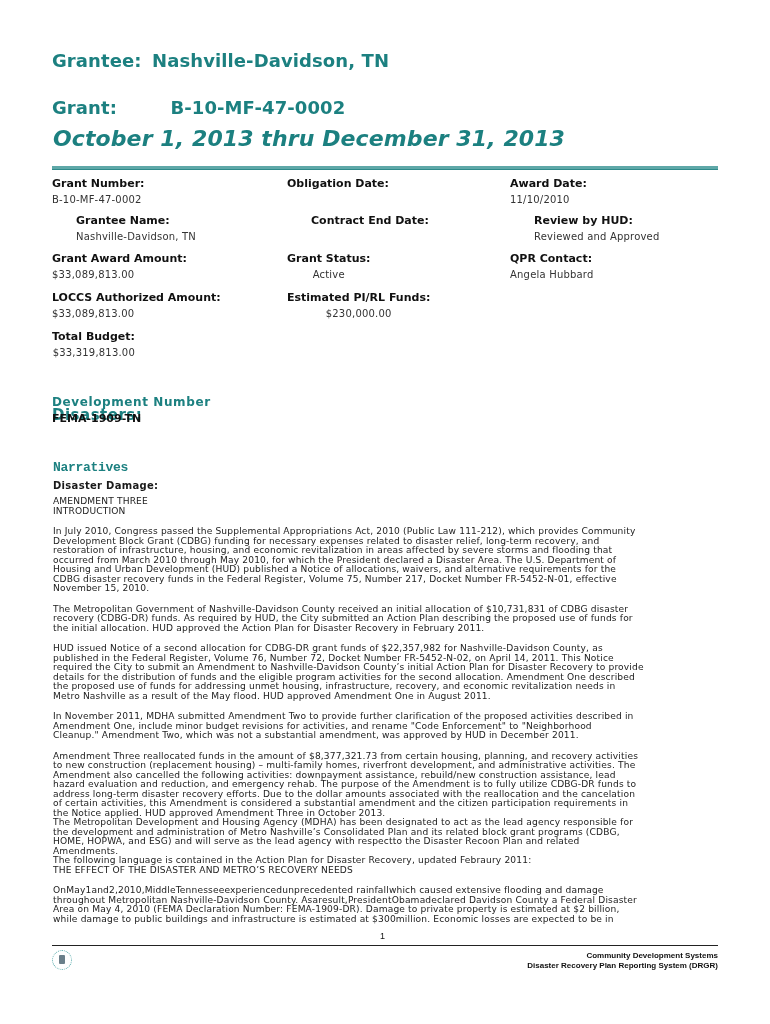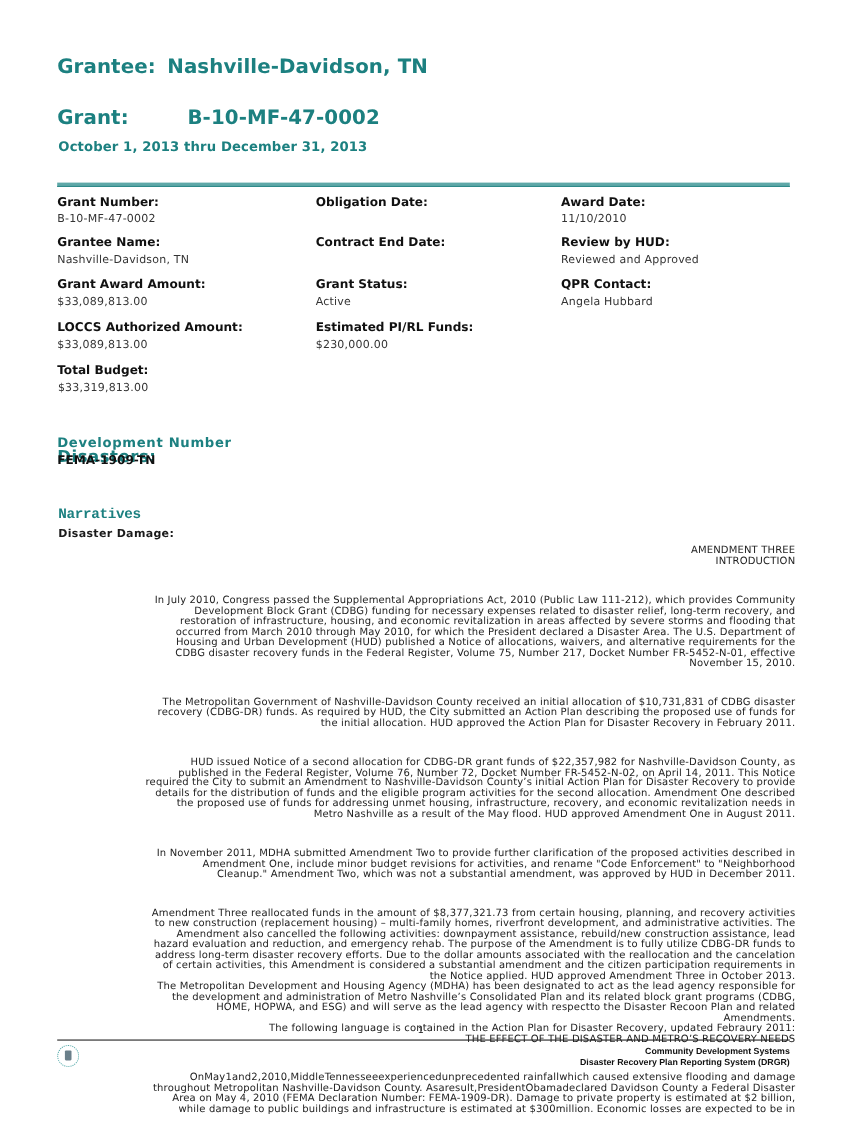--- a/index.html
+++ b/index.html
@@ -3,39 +3,39 @@
 <meta charset="utf-8">
 <style>
   html, body { margin: 0; padding: 0; background: #ffffff; }
   body { width: 770px; height: 1024px; position: relative; overflow: hidden; font-family: "DejaVu Sans", sans-serif; color: #1a1a1a; }
   .teal { color: #1c8080; }
   .hdr { position: absolute; left: 52px; font-weight: bold; font-size: 18px; letter-spacing: 0.1px; }
   .hdr-grantee { top: 50px; }
   .hdr-grant { top: 97px; }
   .hdr-grant .lbl { display: inline-block; width: 112px; }
   .hdr-grantee .lbl { margin-right: 4px; }
-  .hdr-period { top: 126px; font-size: 12px; left: 53px; }
+  .hdr-period { top: 126px; font-size: 22px; left: 53px; font-style: italic; }
   .rule { position: absolute; left: 52px; width: 666px; top: 166px; height: 3px; background: #5fa8a8; border-bottom: 1px solid #2f8a8a; }
 
   .field { position: absolute; }
   .field .flabel { font-weight: bold; font-size: 11px; color: #111; }
   .field .fval { font-size: 10px; color: #333; margin-top: 4px; letter-spacing: 0.2px; }
-  .c1 { left: 52px; } .c2 { left: 287px; } .c3 { left: 510px; }
-  .r1 { top: 177px; } .r2 { top: 214px; } .r3 { top: 252px; } .r4 { top: 291px; } .r5 { top: 330px; text-align: right; }
+  .c1 { left: 52px; } .c2 { left: 287px; text-align: center; } .c3 { left: 510px; }
+  .r1 { top: 177px; } .r2 { top: 214px; margin-left: 24px; } .r3 { top: 252px; } .r4 { top: 291px; } .r5 { top: 330px; text-align: right; }
 
   .disasters-title { position: absolute; left: 52px; top: 371px; font-size: 15px; font-weight: bold; letter-spacing: 0.5px; margin-top: 35px; }
   .decl-label { position: absolute; left: 52px; top: 395px; font-size: 12px; font-weight: bold; letter-spacing: 0.6px; }
   .decl-value { position: absolute; left: 52px; top: 412px; font-size: 11px; color: #111; font-weight: bold; }
 
   .narr-title { position: absolute; left: 53px; top: 460px; font-family: Liberation Mono, monospace; font-size: 13px; font-weight: bold; letter-spacing: -0.3px; }
   .dd-label { position: absolute; left: 53px; top: 480px; font-size: 10px; font-weight: bold; letter-spacing: 0.3px; }
 
   .narr { position: absolute; left: 53px; top: 497px; width: 670px; font-size: 9.1px; line-height: 9.5px; color: #222; letter-spacing: 0.15px; }
-  .narr p { margin: 0; white-space: pre-line; text-align: right; }
-  .narr p.gap { margin-top: 26px; }
+  .narr p { margin: 0; white-space: pre-line; }
+  .narr p.gap { margin-top: 11px; }
 
   .page-num { position: absolute; left: 380px; top: 931px; font-family: "Liberation Sans", sans-serif; font-size: 9px; color: #111; }
   .foot-rule { position: absolute; left: 52px; width: 666px; top: 945px; height: 1px; background: #222; }
   .foot-logo { position: absolute; left: 52px; top: 950px; width: 18px; height: 18px; border-radius: 50%; border: 1px dotted #5aa; }
   .foot-logo .inner { position: absolute; left: 6px; top: 4px; width: 6px; height: 9px; background: #6a7f8a; border-radius: 1px; }
   .foot-text { position: absolute; right: 52px; top: 951px; text-align: right; font-family: "Liberation Sans", sans-serif; font-size: 8px; font-weight: bold; line-height: 10px; color: #111; }
 </style>
 </head>
 <body>
 

